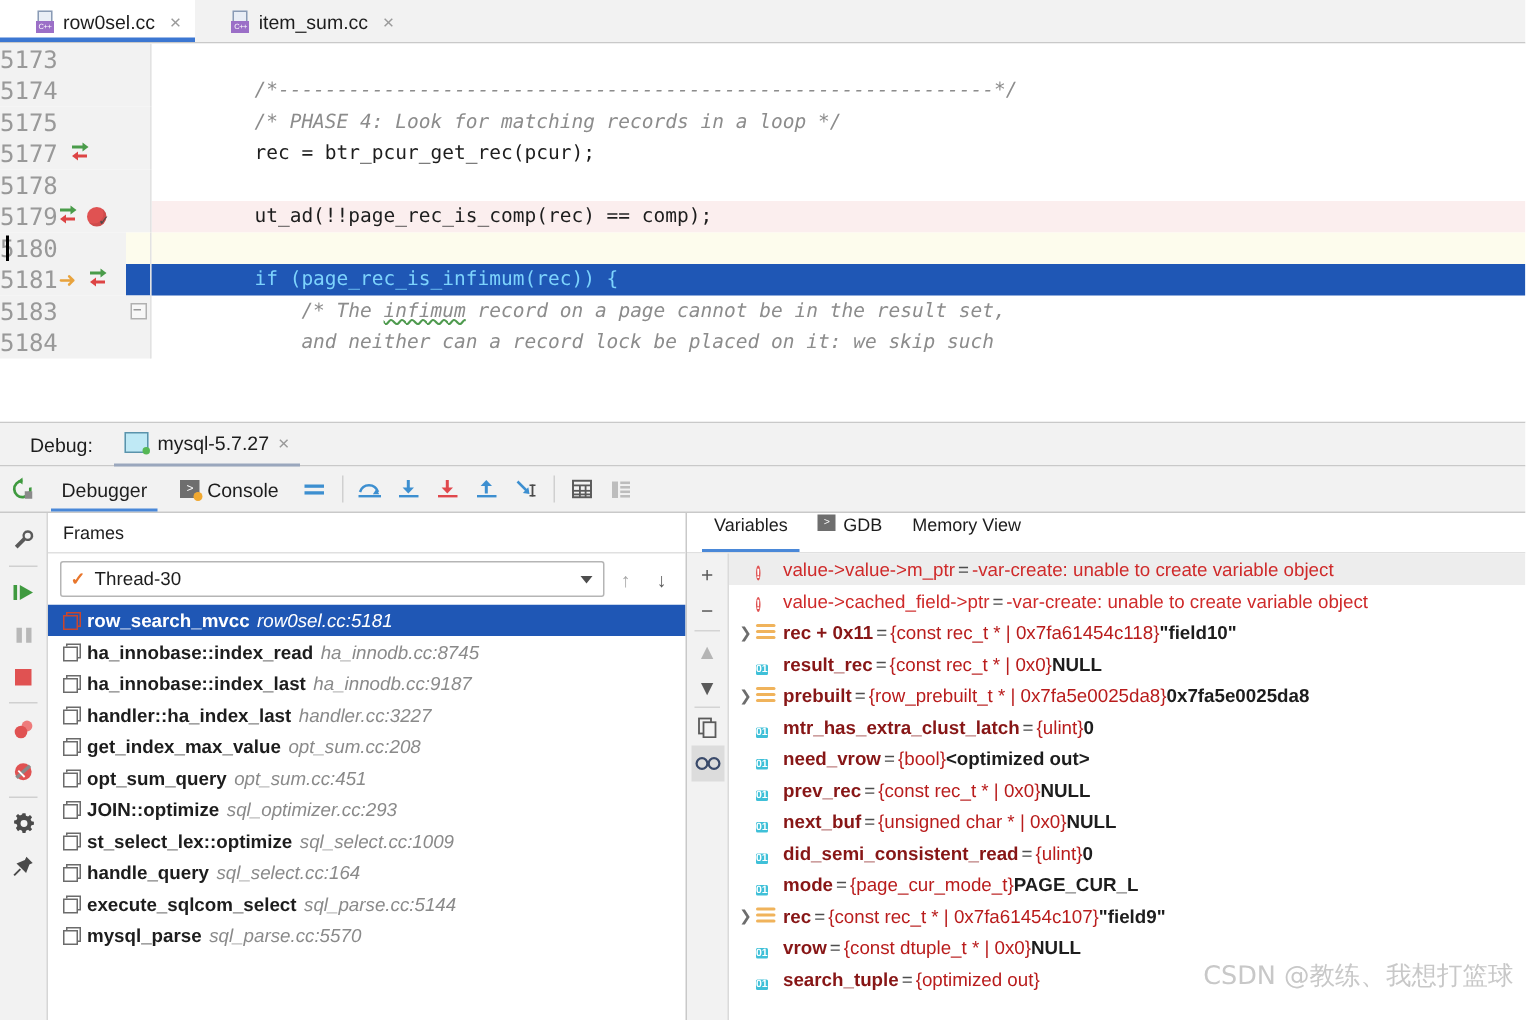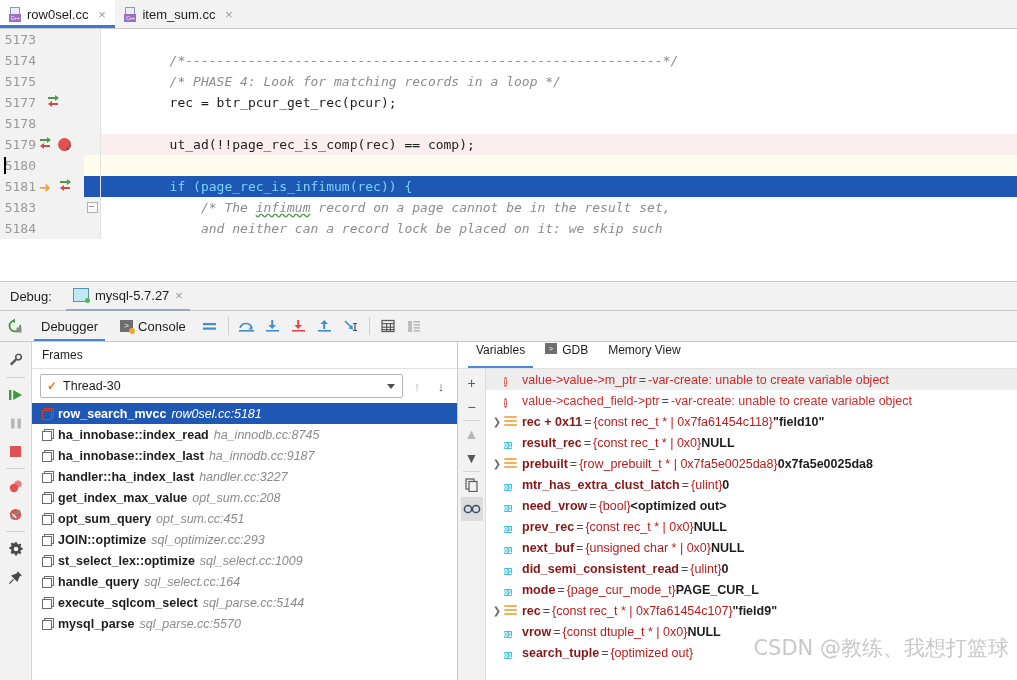--- a/index.html
+++ b/index.html
@@ -14,21 +14,21 @@
   }
   .app { position: relative; width: 1017px; height: 680px; overflow: hidden; }
 
   
   .tabbar {
     height: 28px; background: #f2f2f2; display: flex; align-items: stretch;
     border-bottom: 1px solid #c9c9c9;
   }
   .tab {
     display: flex; align-items: center; gap: 5px;
-    padding: 0 8px 0 9px; position: relative; cursor: default;
+    padding: 0 8px 0 24px; position: relative; cursor: default;
     font-size: 13px; color: #1d1d1d; white-space: nowrap;
   }
   .tab.active { background: #ffffff; }
   .tab.active::after {
     content:""; position:absolute; left:0; right:0; bottom:0; height:3px;
     background:#3c77d2;
   }
   .tab .cpp-ico {
     width: 13px; height: 15px; position: relative; flex: none; display:block;
   }
@@ -51,21 +51,21 @@
     position: relative; height: 252px; background:#ffffff; overflow:hidden;
     font-family: "DejaVu Sans Mono", monospace;
   }
   .code-row { position: relative; height: 21px; display: flex; align-items: center; }
   .code-row .gutter {
     width: 84px; height: 21px; flex: none; background:#f2f2f2;
     display:flex; align-items:center; position:relative;
   }
   .code-row .lnum {
     width: 36px; text-align: right; padding-right: 2px;
-    color:#999999; font-size: 13px; font-family:"DejaVu Sans Mono", monospace;
+    color:#999999; font-size: 16px; font-family:"DejaVu Sans Mono", monospace;
   }
   .code-row .marks { position:relative; flex:1; height:21px; }
   .code-row .foldcol {
     width: 16px; flex:none; height:21px; background:#f2f2f2;
     border-right:1px solid #e2e2e2; position:relative;
   }
   .code-row .codetext {
     flex: 1; height:21px; line-height:21px; white-space: pre;
     font-size: 13px; font-family: "DejaVu Sans Mono", monospace;
     padding-left: 6px; color:#1d1d1d;
@@ -94,21 +94,21 @@
   .foldmark {
     position:absolute; left:3px; top:5px; width:9px; height:9px;
     border:1px solid #b0b0b0; background:#f7f7f7;
   }
   .foldmark::after{content:""; position:absolute; left:1px; top:3px; width:5px; height:1px; background:#999;}
 
   
   .debug-titlebar {
     height: 28px; background:#f2f2f2; border-top:1px solid #c9c9c9;
     border-bottom:1px solid #c9c9c9; display:flex; align-items:center;
-    padding-left:10px; gap:6px; font-size:13px;
+    padding-left:20px; gap:6px; font-size:13px;
   }
   .debug-titlebar .label { color:#1d1d1d; margin-right:8px; }
   .dbg-session {
     display:flex; align-items:center; gap:6px; padding:0 7px; height:27px;
     position:relative; border-bottom:2px solid #9aa7bd;
   }
   .dbg-session .sess-ico {
     width:14px;height:12px;background:#bfe9f5;border:1px solid #5b93ab; position:relative; flex:none;
   }
   .dbg-session .sess-ico::after{content:"";position:absolute;right:-2px;bottom:-2px;width:5px;height:5px;border-radius:50%;background:#55b855;}
@@ -206,21 +206,21 @@
   .ico-obj span:nth-child(1){top:0;} .ico-obj span:nth-child(2){top:4px;} .ico-obj span:nth-child(3){top:8px;}
   .v-name { color:#871616; font-weight:700; }
   .v-name.err { color:#cf2a2a; font-weight:normal; }
   .v-eq { color:#4d4d4d; margin:0 2px; }
   .v-type { color:#b91c1c; }
   .v-val { color:#1d1d1d; font-weight:600; }
   .v-val.str { color:#1d1d1d; font-weight:700; }
   .v-msg { color:#cf2a2a; }
 
   .watermark {
-    position:absolute; right:8px; bottom:18px; color:#c8c8c8; font-size:21px;
+    position:absolute; right:8px; bottom:18px; color:#c8c8c8; font-size:17px;
     font-family:"DejaVu Sans", sans-serif; pointer-events:none; white-space:nowrap;
   }
   svg { display:block; }
 </style>
 </head>
 <body>
 
 <div class="app">
 
   <div class="tabbar">

